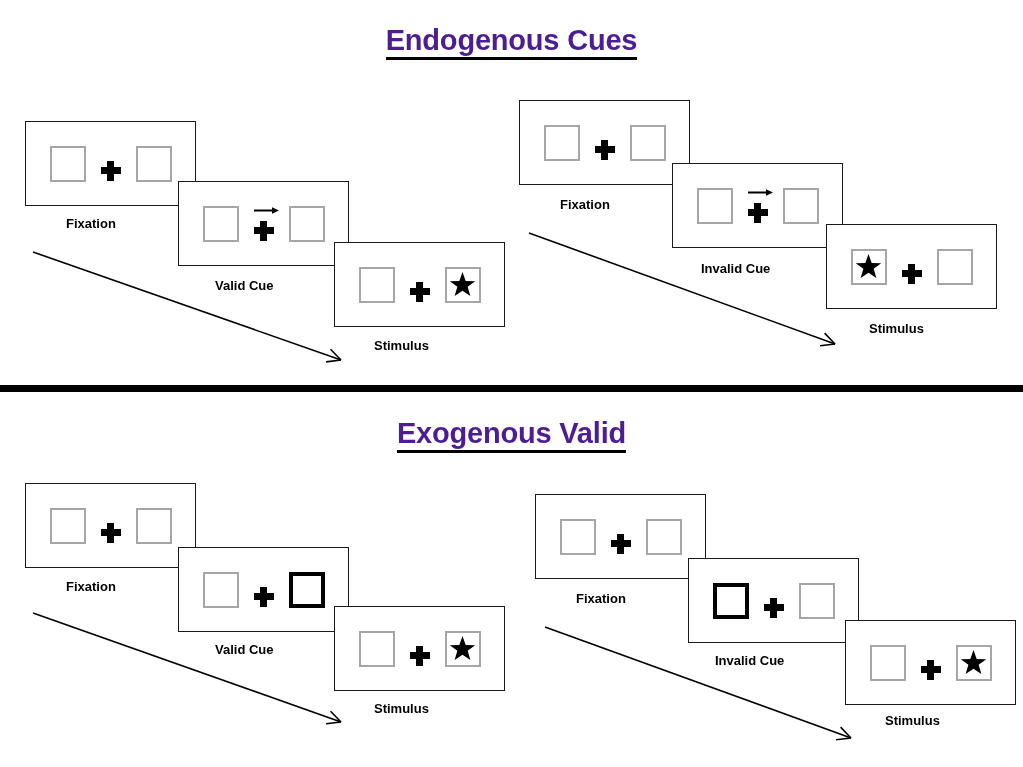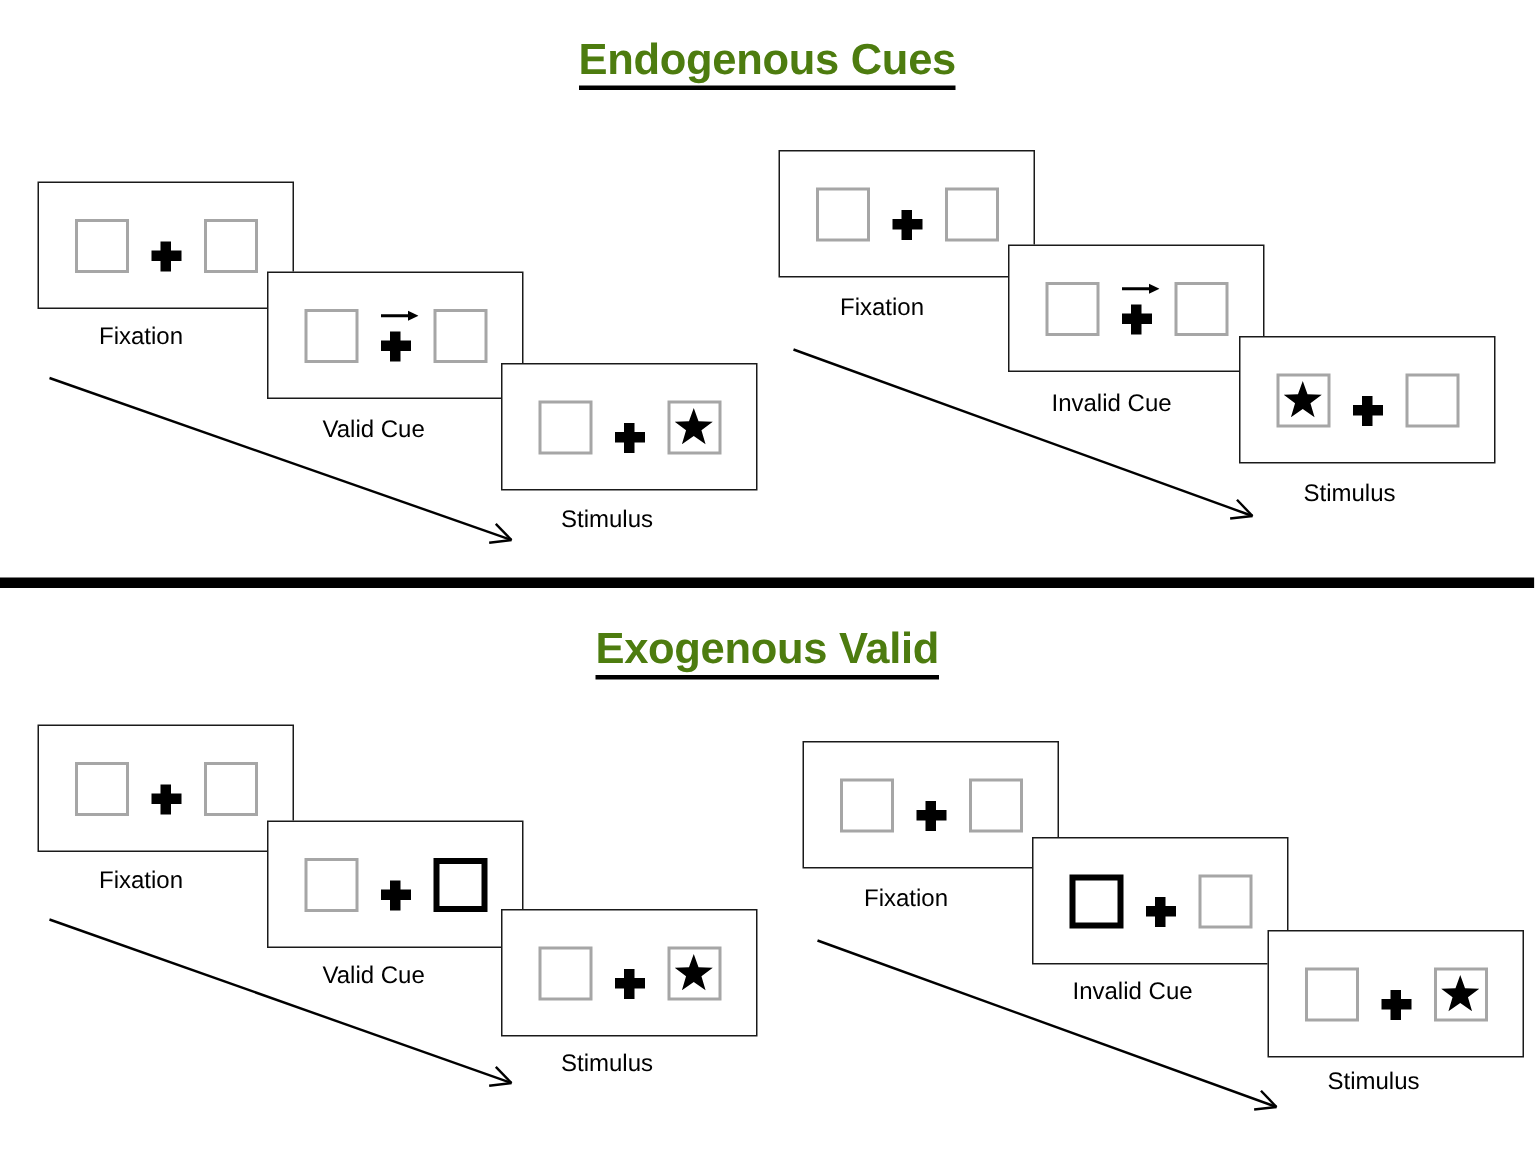--- a/index.html
+++ b/index.html
@@ -22,21 +22,21 @@
 
   
   .section-title {
     position: absolute;
     left: 0;
     width: 1023px;
     text-align: center;
     font-weight: bold;
     font-size: 29px;
     letter-spacing: -0.2px;
-    color: #4d7c0f;
+    color: #4c1d95;
   }
   .section-title span {
     border-bottom: 3px solid #000000;
     padding-bottom: 2px;
     display: inline-block;
     line-height: 1.05;
   }
 
   
   .divider {
@@ -131,22 +131,22 @@
     position: absolute;
     top: 0px;
     left: 0px;
     width: 26px;
     height: 10px;
   }
 
   
   .caption {
     position: absolute;
-    font-weight: normal;
-    font-size: 16px;
+    font-weight: bold;
+    font-size: 13px;
     color: #000000;
     white-space: nowrap;
     text-align: right;
   }
 
   
   .timeline {
     position: absolute;
     pointer-events: none;
   }

